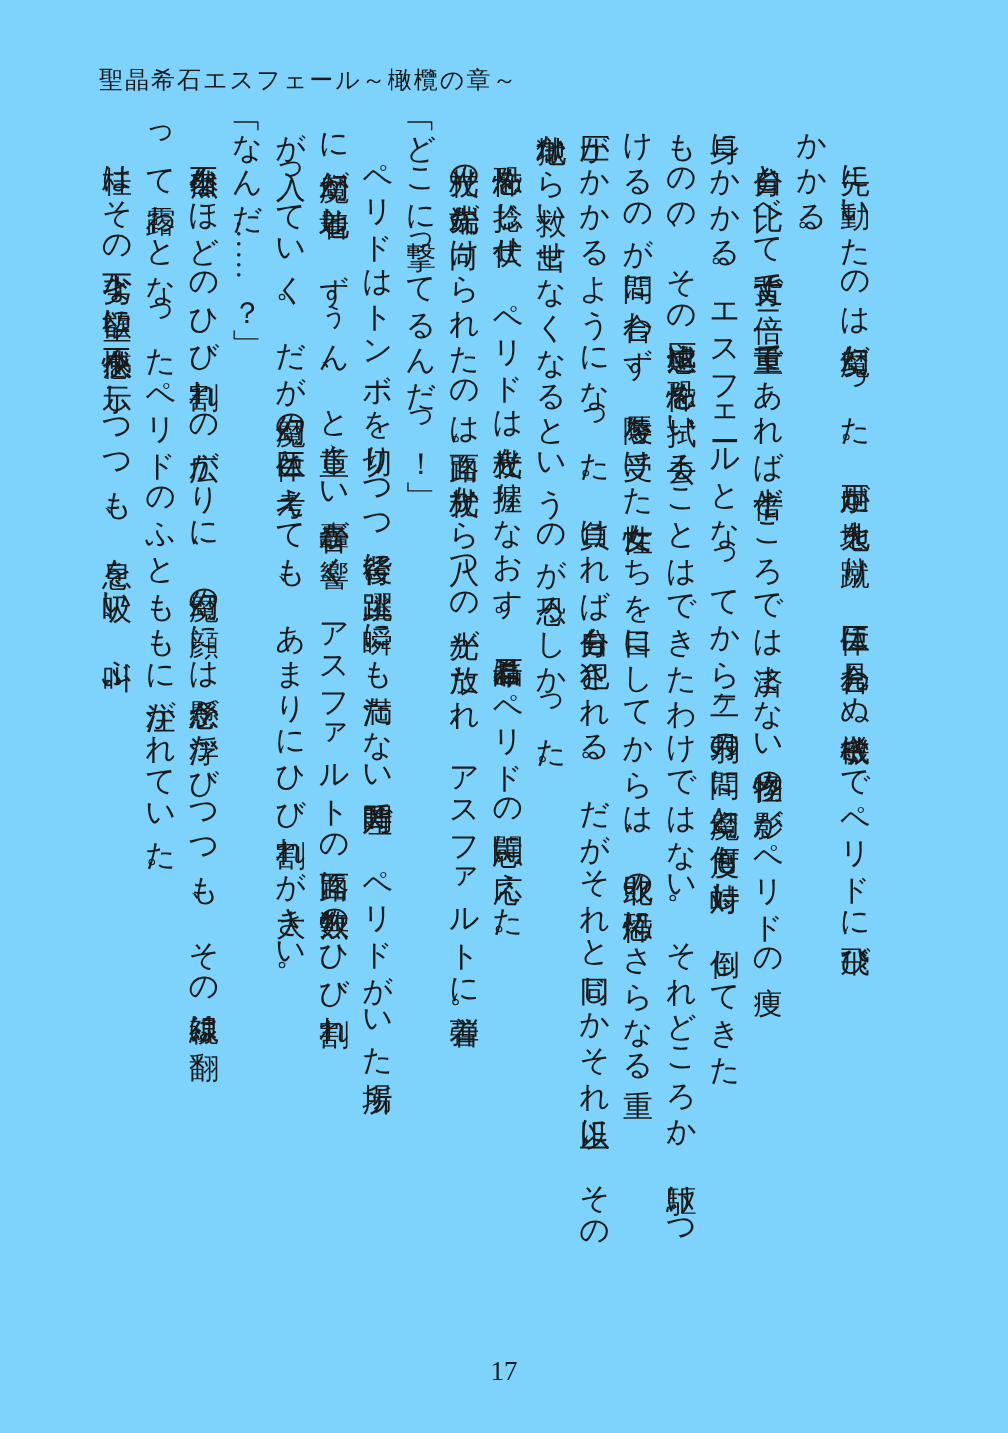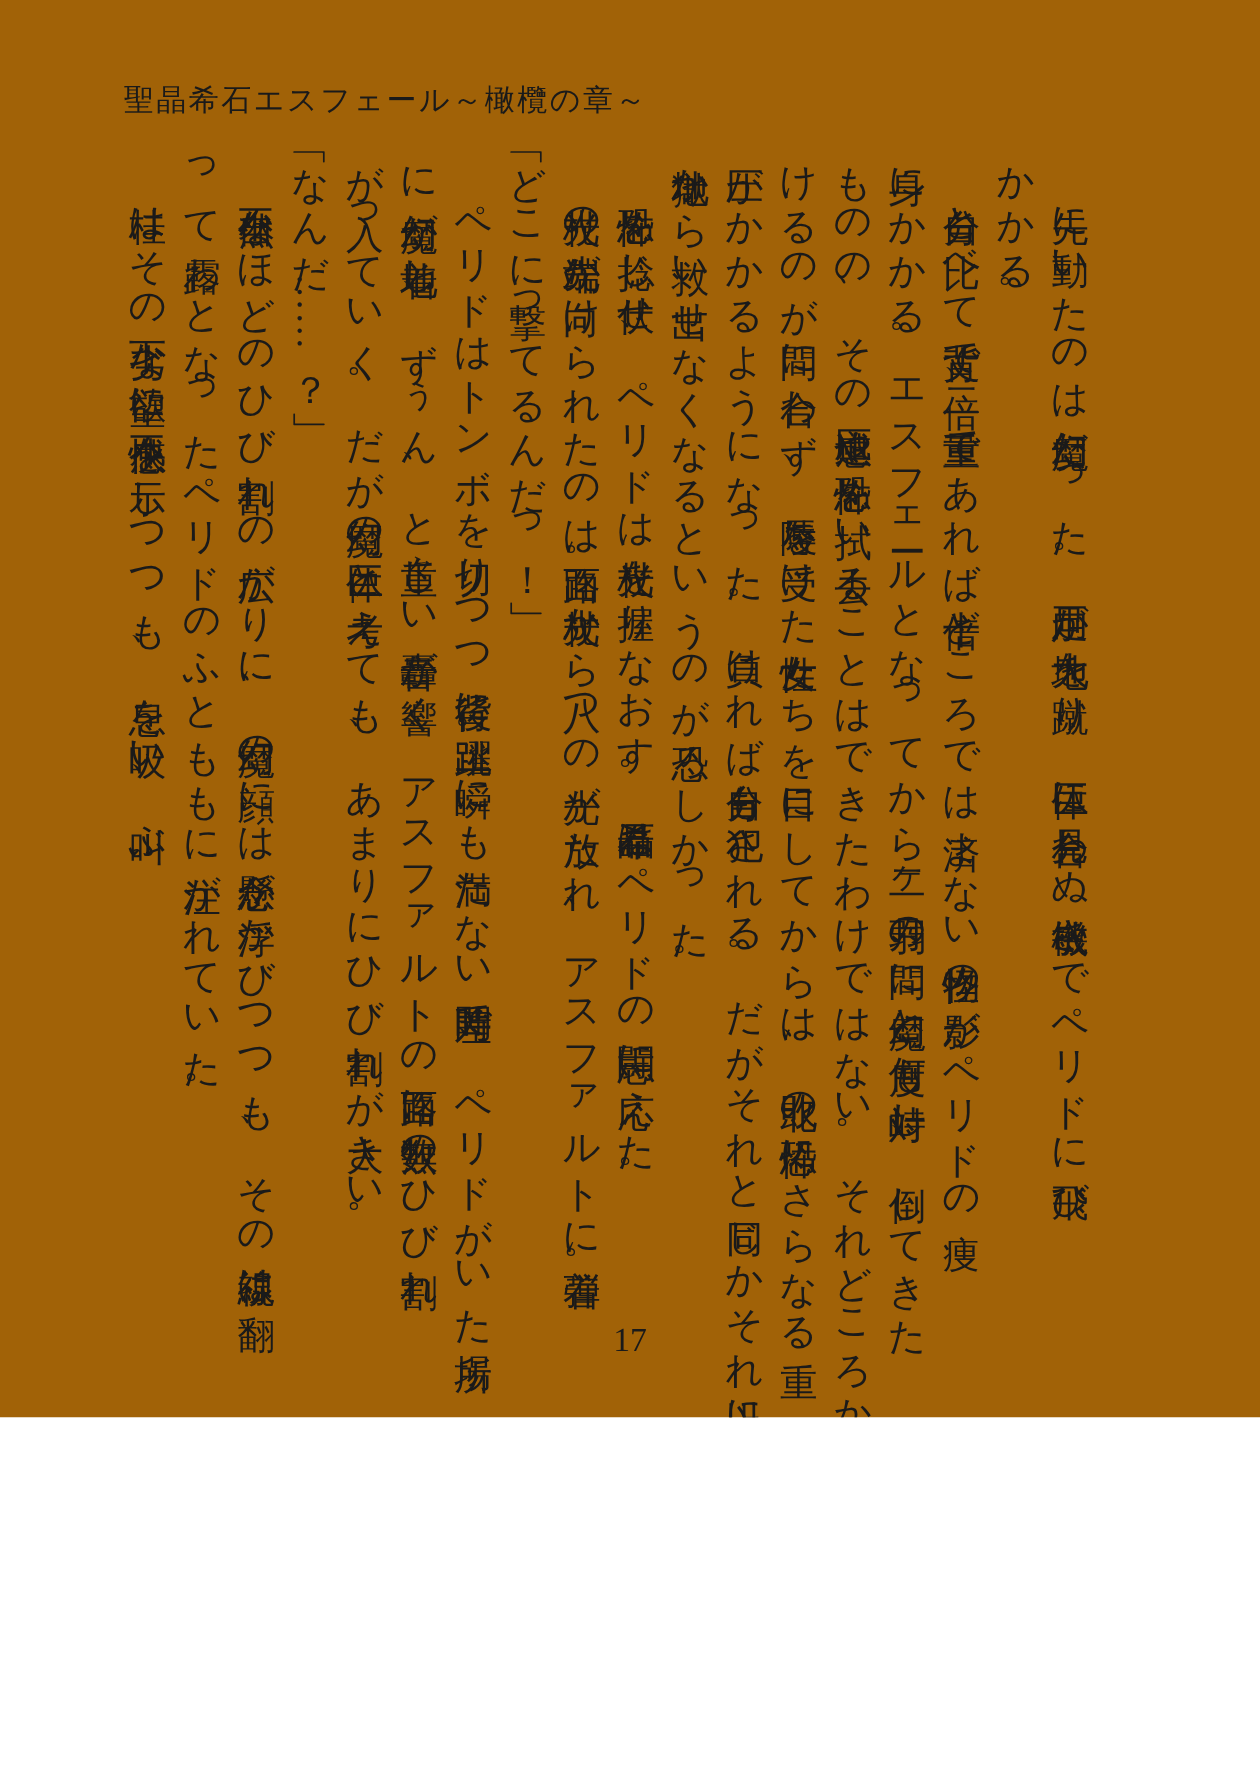--- a/index.html
+++ b/index.html
@@ -3,22 +3,22 @@
 <meta charset="utf-8">
 <style>
   html, body {
     margin: 0;
     padding: 0;
     background: #ffffff;
   }
   .page {
     position: relative;
     width: 1008px;
-    height: 1134px;
-    background: #a16207;
+    height: 1433px;
+    background: #7dd3fc;
     color: #1a1a1a;
     font-family: "Liberation Serif", "DejaVu Serif", serif;
     overflow: hidden;
   }
   .running-head {
     position: absolute;
     top: 64px;
     left: 99px;
     font-size: 24px;
     letter-spacing: 2px;

